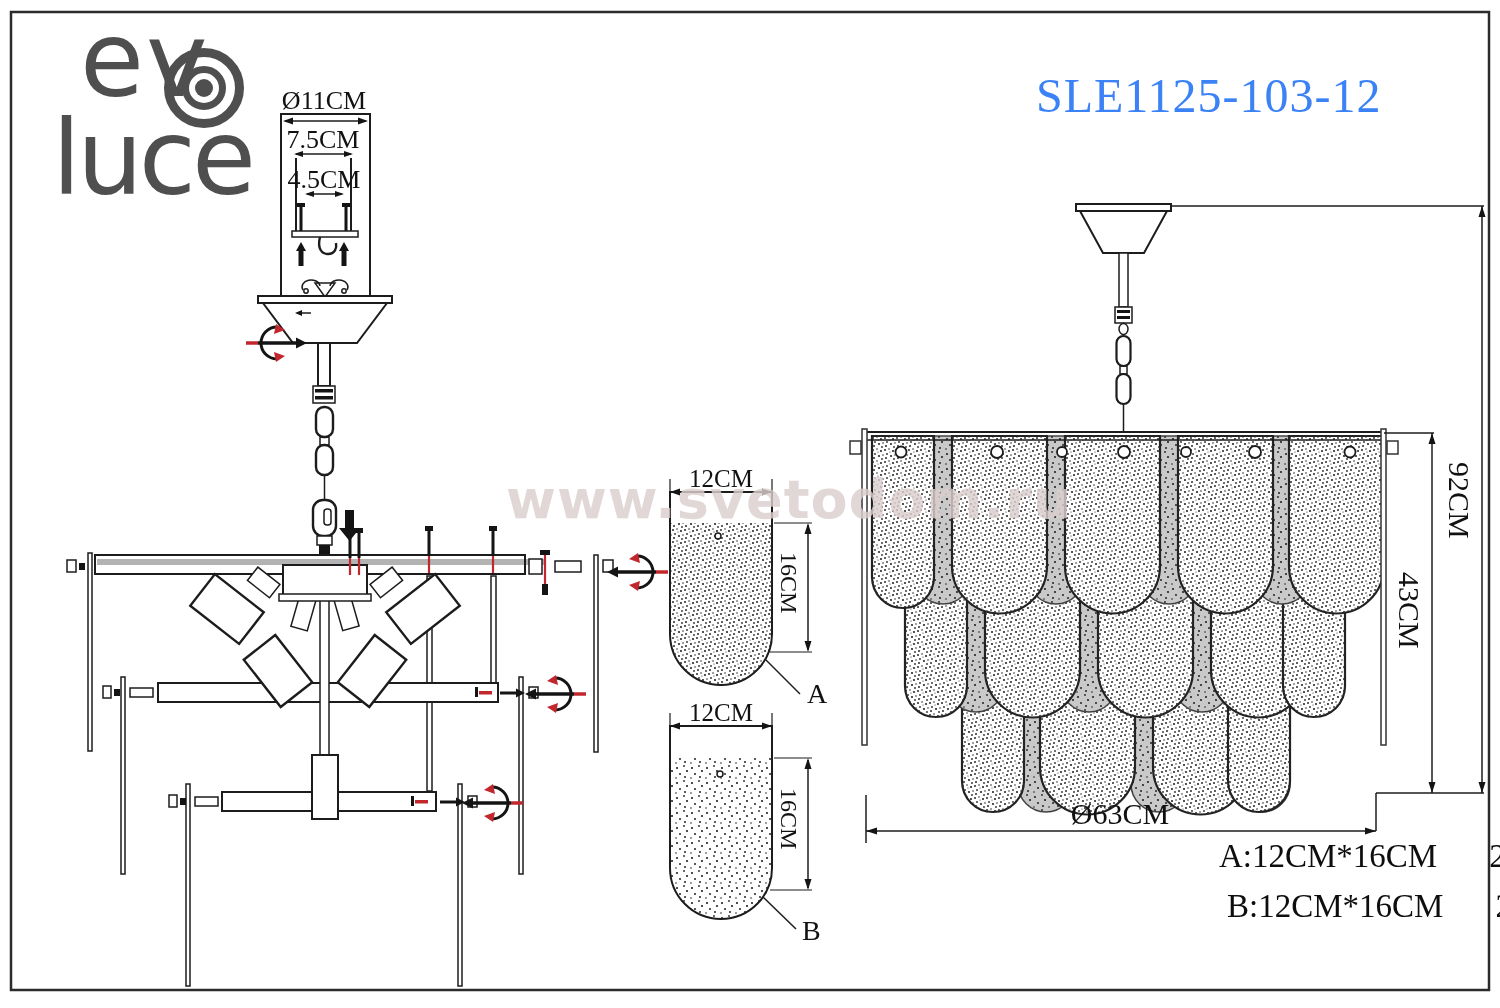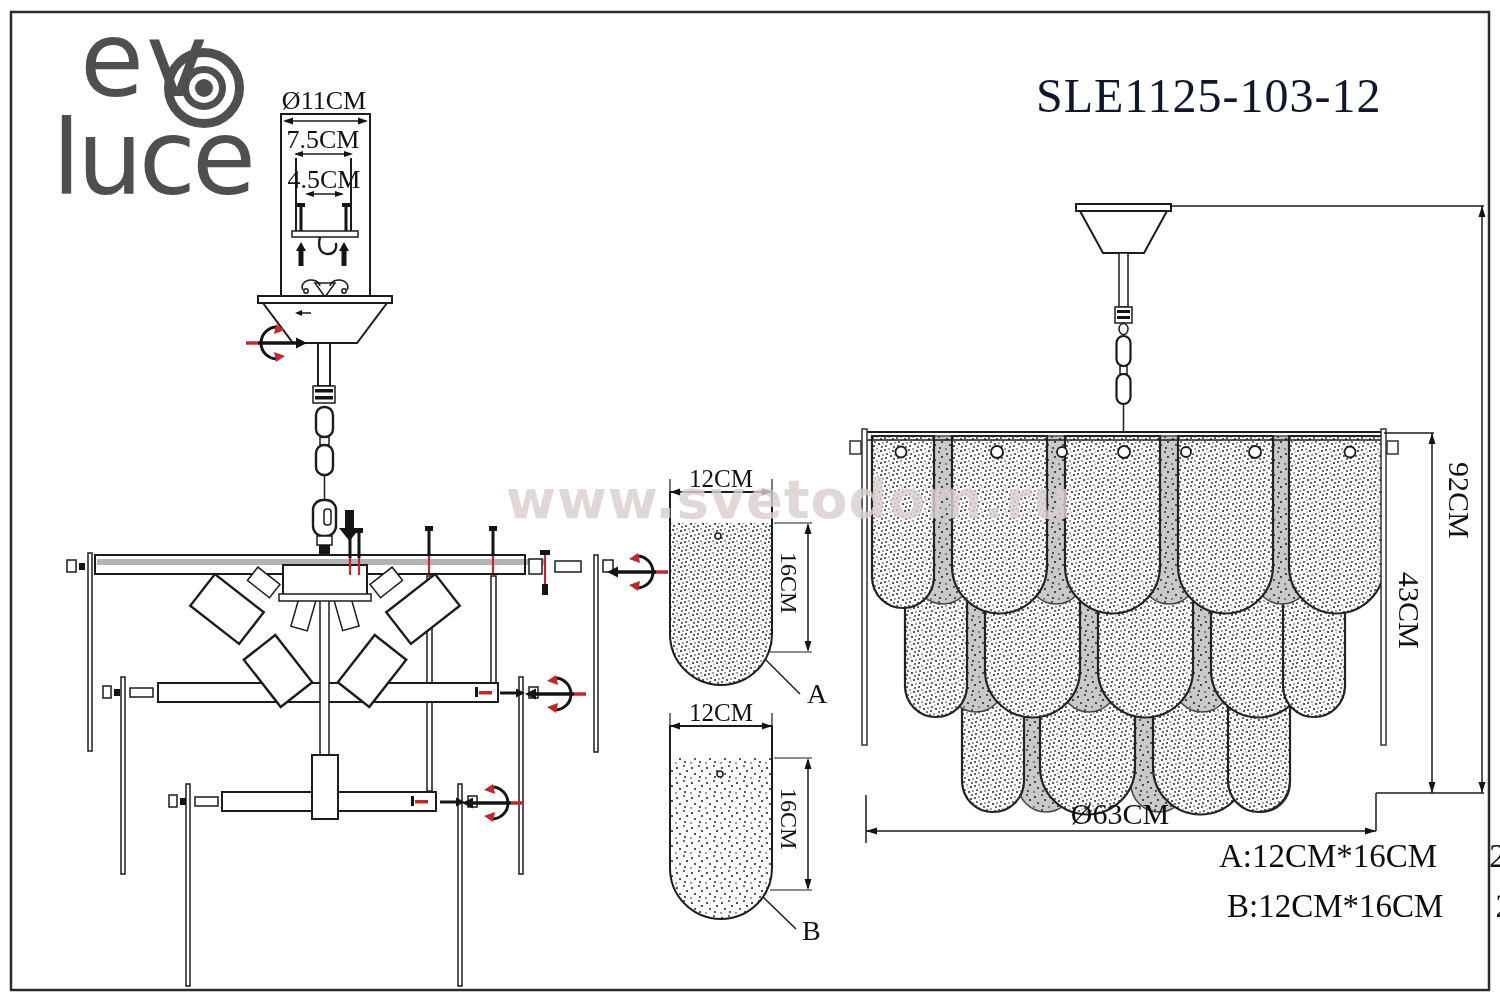--- a/index.html
+++ b/index.html
@@ -13,21 +13,21 @@
         font-family:"DejaVu Sans",sans-serif;z-index:3;}
   .logo-ev{position:absolute;left:16px;top:-18px;font-size:104px;line-height:104px;letter-spacing:2px;margin-left:12px;}
   .logo-luce{position:absolute;left:0;top:80px;font-size:104px;line-height:104px;letter-spacing:-4px;}
   .logo-ring{position:absolute;left:112px;top:22px;width:62px;height:62px;border:9px solid #4f4f4f;
              border-radius:50%;display:flex;align-items:center;justify-content:center;}
   .logo-ring-inner{width:30px;height:30px;border:7px solid #4f4f4f;border-radius:50%;
              display:flex;align-items:center;justify-content:center;}
   .logo-dot{width:18px;height:18px;background:#4f4f4f;border-radius:50%;}
   
   .model{position:absolute;left:1036px;top:68px;font-family:"Liberation Serif",serif;
-         font-size:48px;letter-spacing:1px;color:#0f172a;z-index:3;}
+         font-size:48px;letter-spacing:1px;color:#3b82f6;z-index:3;}
   
   .watermark{position:absolute;left:506px;top:468px;font-size:54px;font-weight:bold;
          font-family:"DejaVu Sans",sans-serif;color:rgba(220,206,206,0.82);letter-spacing:1px;z-index:5;}
   
   .spec-line{position:absolute;font-family:"Liberation Serif",serif;font-size:33px;color:#0e0e0e;z-index:3;}
   .spec-a{left:1219px;top:838px;}
   .spec-b{left:1227px;top:888px;}
   .spec-qty{margin-left:52px;}
 </style>
 </head>

